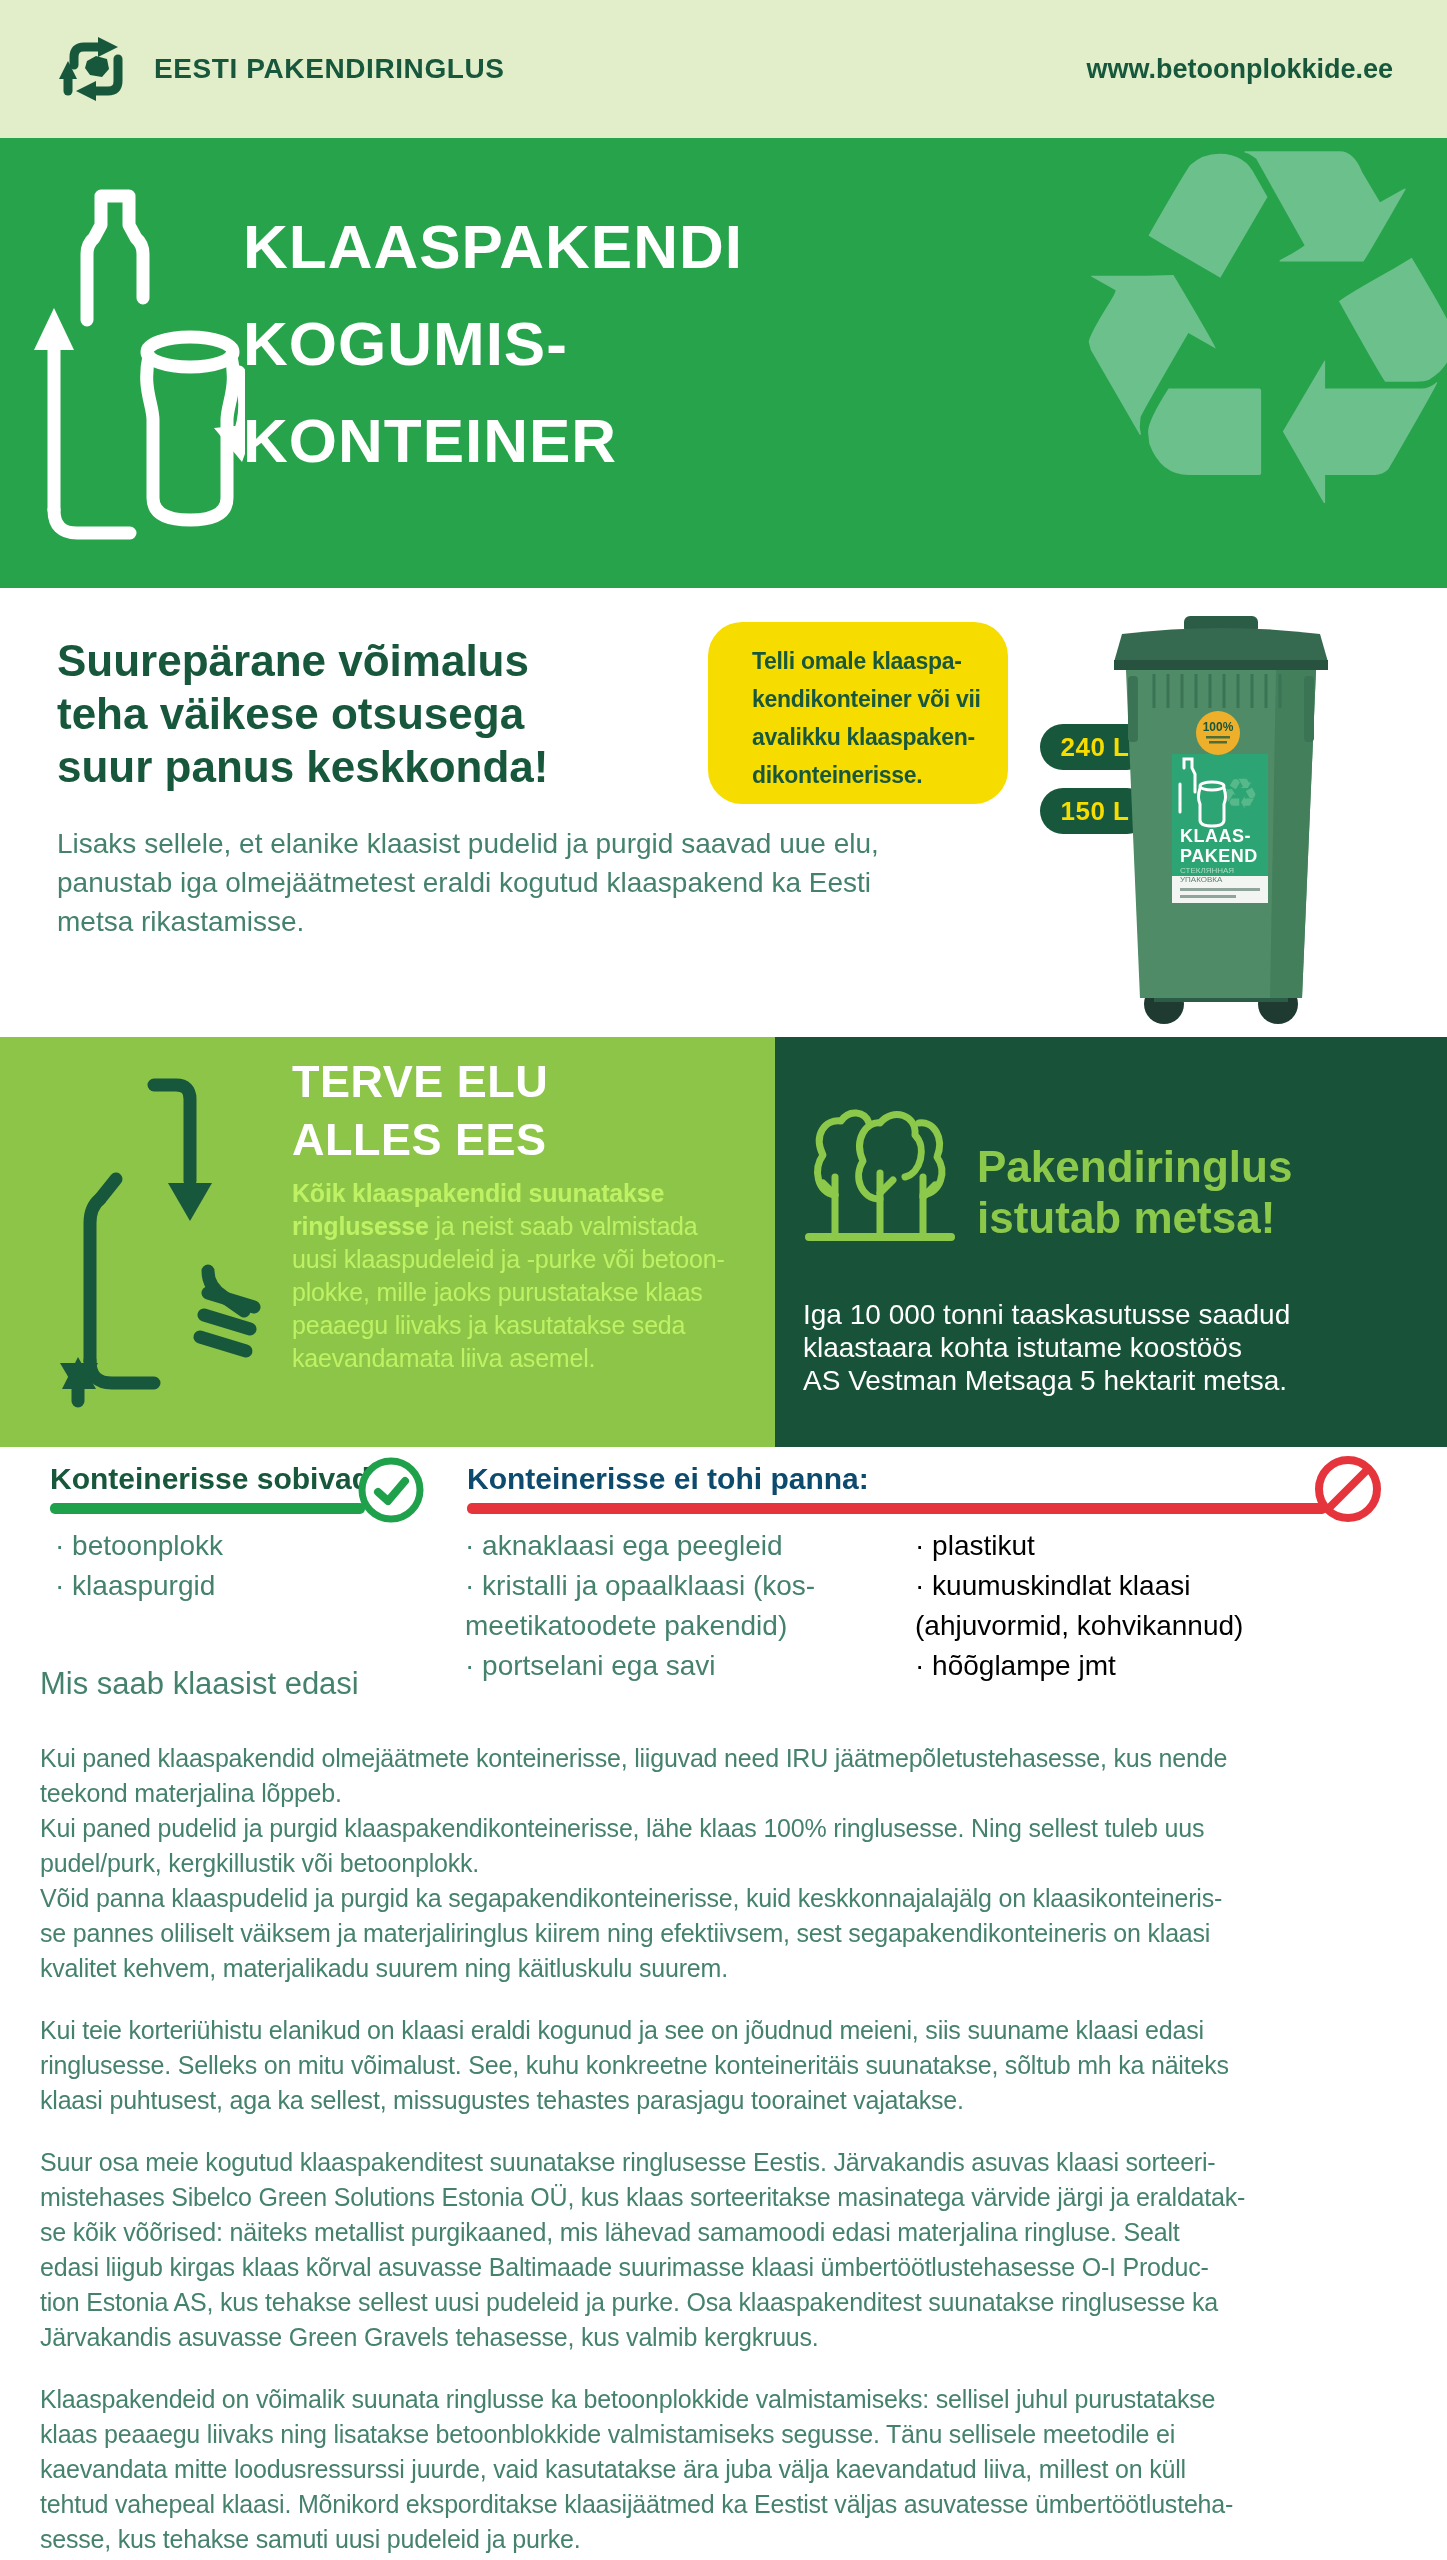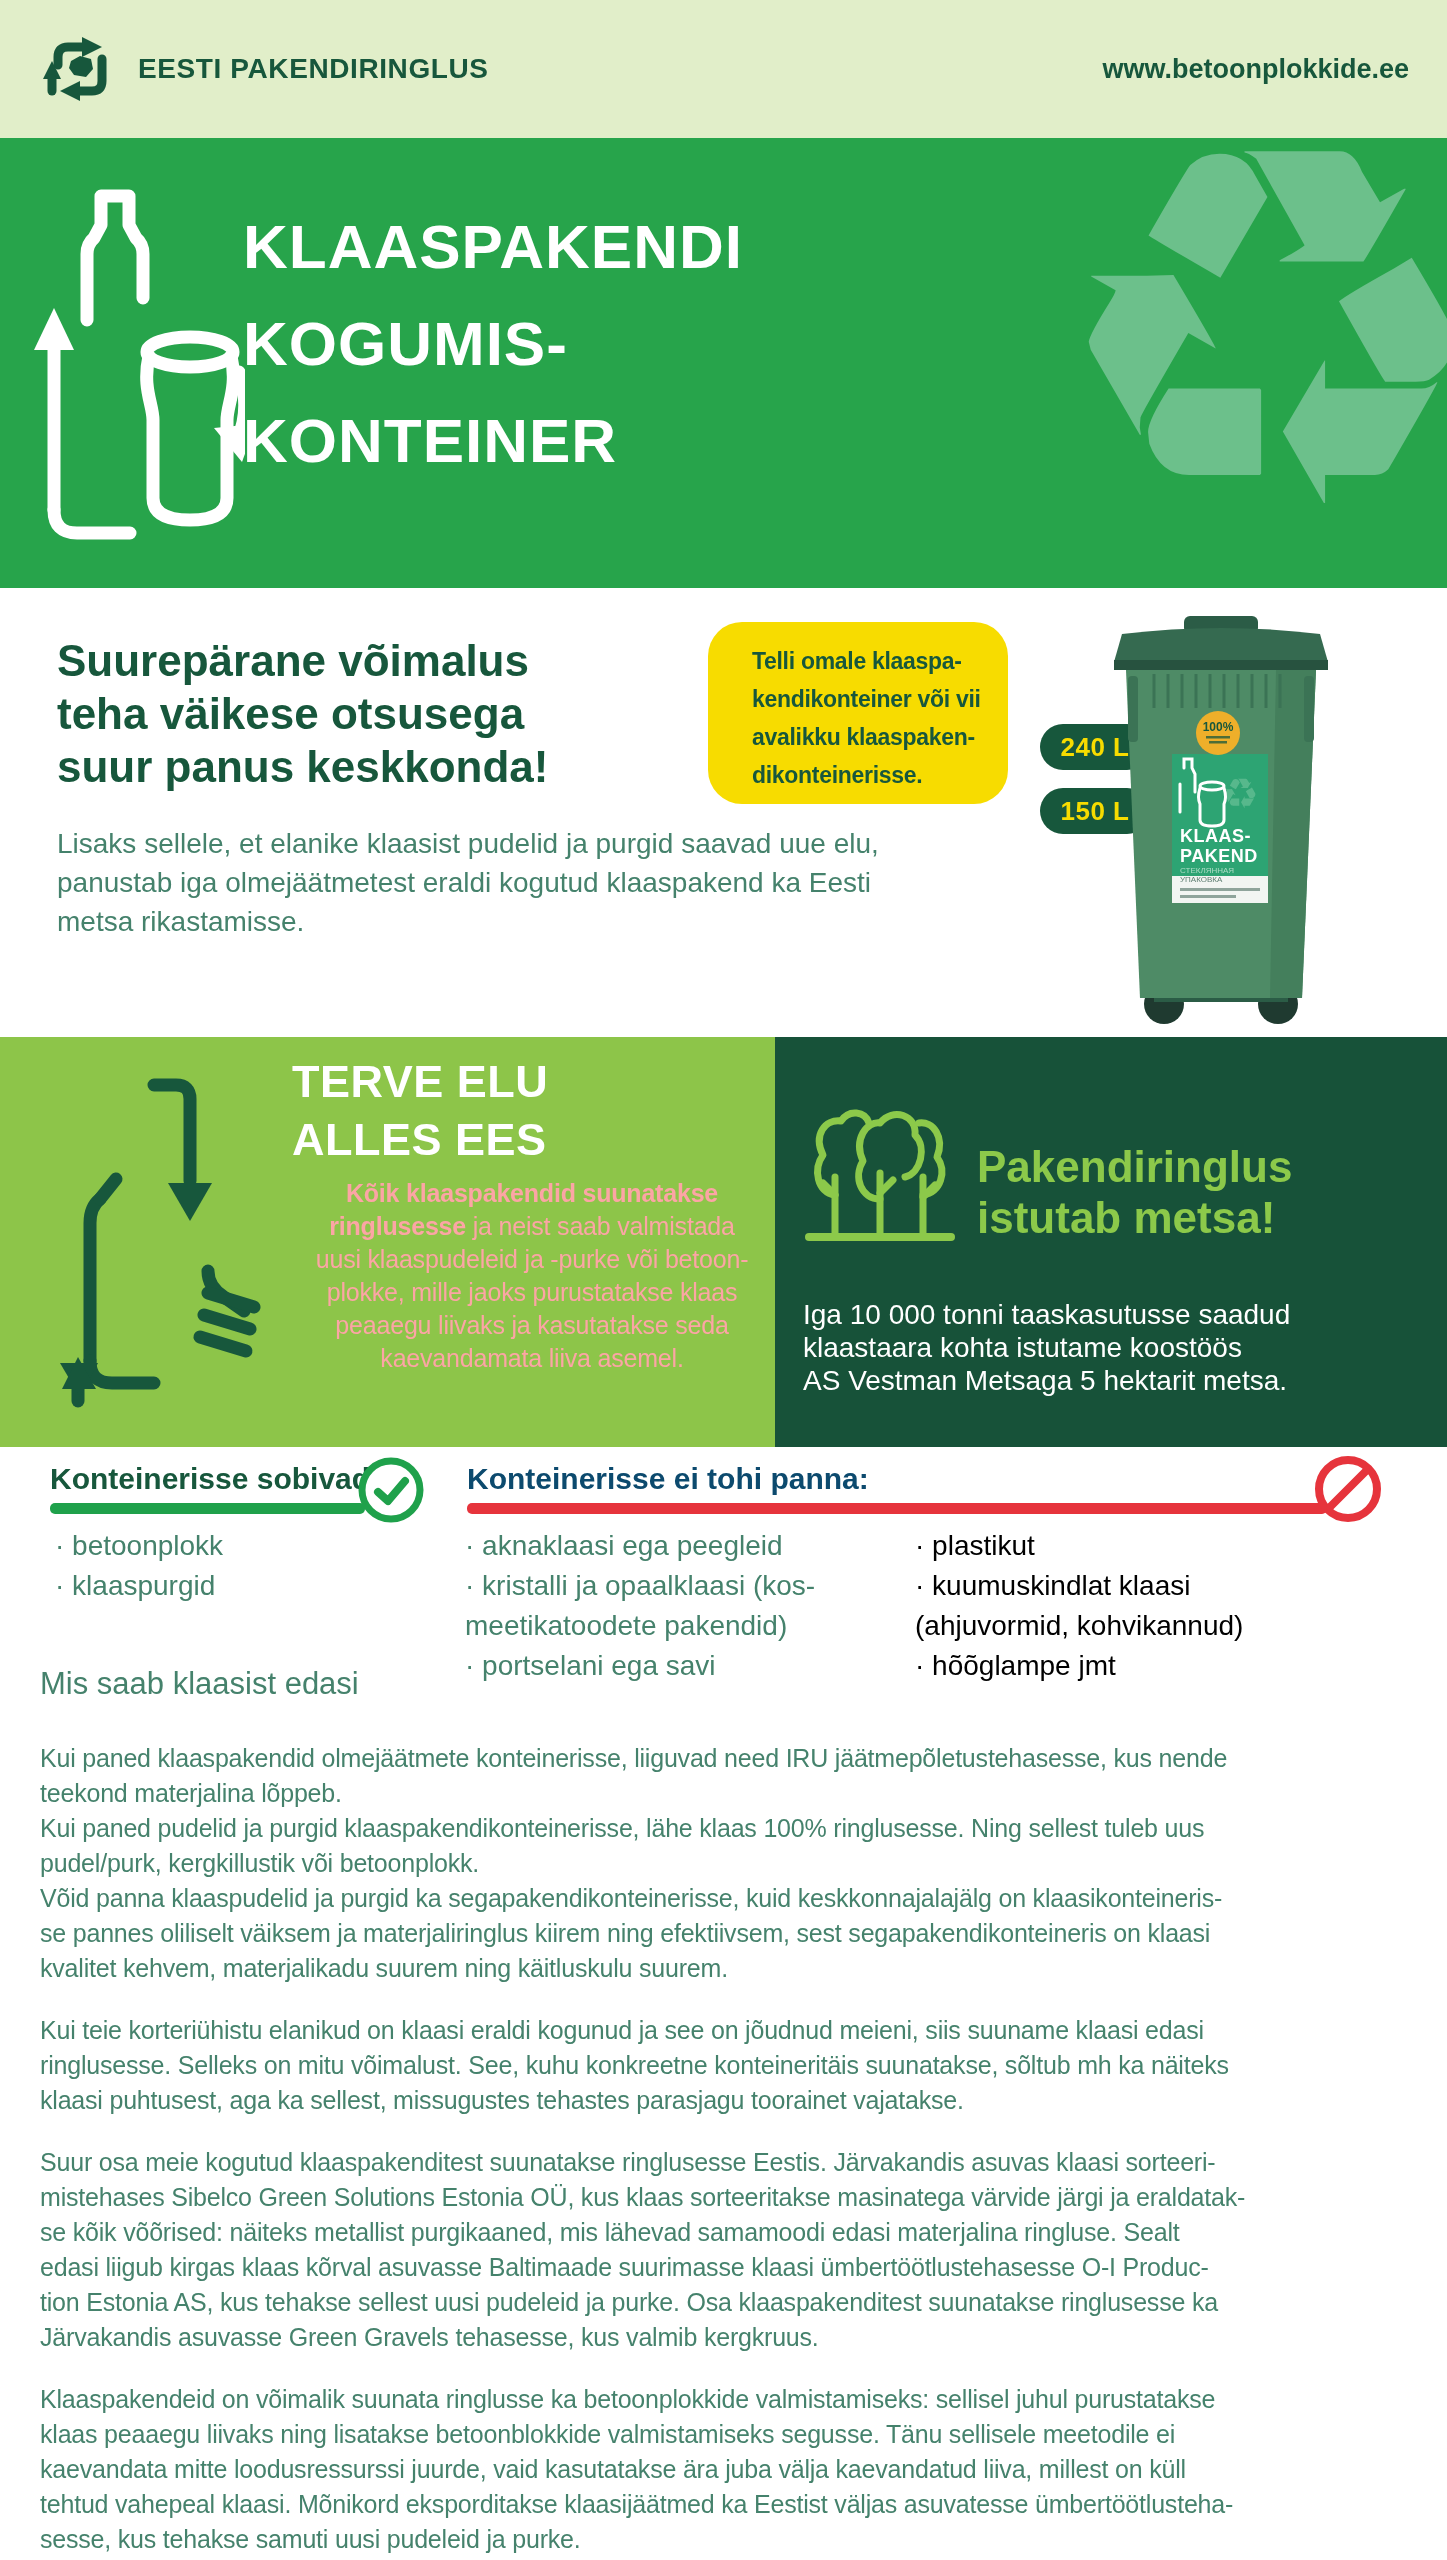--- a/index.html
+++ b/index.html
@@ -1,21 +1,21 @@
 <!DOCTYPE html>
 <html><head>
 <meta charset="utf-8">
 <style>
   html,body{margin:0;padding:0;background:#ffffff;}
   .canvas{position:relative;width:1447px;height:2560px;background:#ffffff;
           font-family:"Liberation Sans",sans-serif;overflow:hidden;color:#17573c;}
 
   
   .header{position:absolute;left:0;top:0;width:1447px;height:138px;background:#e1eec9;
-          display:flex;align-items:center;box-sizing:border-box;padding:0 38px;}
+          display:flex;align-items:center;box-sizing:border-box;padding:0 54px;}
   .logo-icon{flex:0 0 auto;margin-left:2px;}
   .brand{font-size:28px;font-weight:bold;letter-spacing:.6px;color:#17573c;margin-left:22px;}
   .url{margin-left:auto;font-size:27px;font-weight:bold;color:#17573c;}
 
   
   .hero{position:absolute;left:0;top:138px;width:1447px;height:450px;background:#27a44b;overflow:hidden;}
   .hero-watermark{position:absolute;right:-48px;top:-58px;font-size:500px;line-height:1;
                   color:#6cc08b;font-family:"DejaVu Sans",sans-serif;}
   .hero-icon{position:absolute;left:30px;top:42px;}
   .hero-title{position:absolute;left:243px;top:60px;color:#ffffff;font-weight:bold;
@@ -37,21 +37,21 @@
   .intro-body{position:absolute;left:57px;top:824px;width:1020px;font-size:28px;line-height:39px;
               color:#45826c;white-space:pre-line;}
 
   
   .band{position:absolute;left:0;top:1037px;width:1447px;height:410px;background:#175239;}
   .band-left{position:absolute;left:0;top:0;width:775px;height:410px;background:#8dc549;}
   .cycle-icon{position:absolute;left:58px;top:34px;}
   .cycle-heading{position:absolute;left:292px;top:16px;color:#ffffff;font-weight:bold;
                  font-size:45px;line-height:58px;letter-spacing:.5px;white-space:pre-line;}
   .cycle-text{position:absolute;left:292px;top:140px;width:480px;font-size:25px;line-height:33px;
-              color:#fca5a5;letter-spacing:-.2px;white-space:pre-line;text-align:center;}
+              color:#bef264;letter-spacing:-.2px;white-space:pre-line;}
   .cycle-text b{font-weight:bold;}
   .trees-icon{position:absolute;left:805px;top:40px;}
   .forest-heading{position:absolute;left:977px;top:104px;color:#8cc94a;font-weight:bold;
                   font-size:44px;line-height:51px;white-space:pre-line;}
   .forest-text{position:absolute;left:803px;top:238px;width:620px;color:#ffffff;
                font-size:28px;line-height:33px;white-space:pre-line;margin-top:23px;}
 
   
   .allowed-heading{position:absolute;left:50px;top:1462px;font-size:30px;font-weight:bold;color:#17573c;}
   .allowed-bar{position:absolute;left:50px;top:1503px;width:315px;height:11px;background:#1fa14b;border-radius:5px;}

